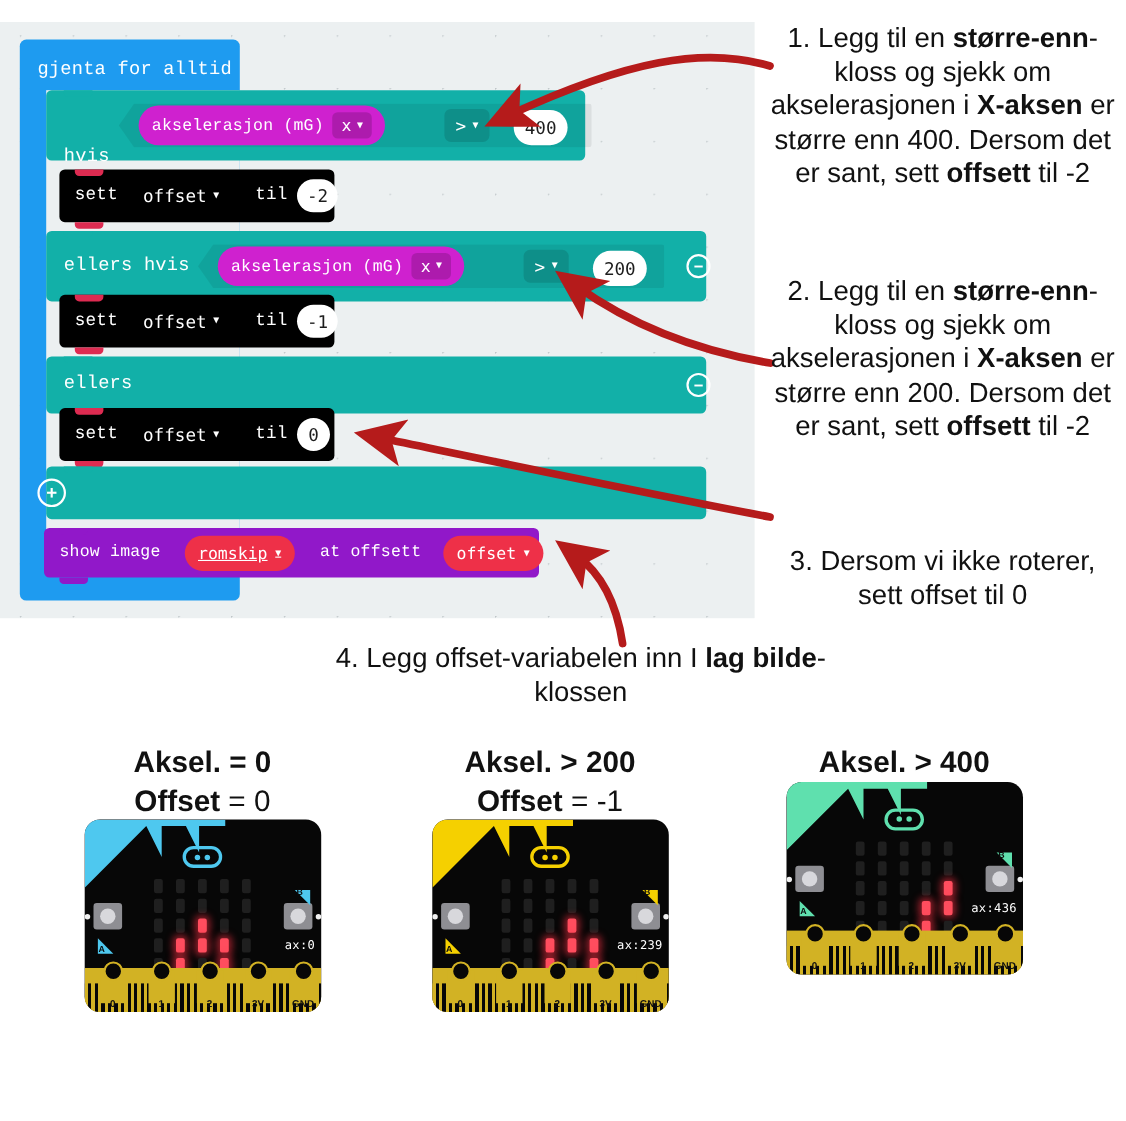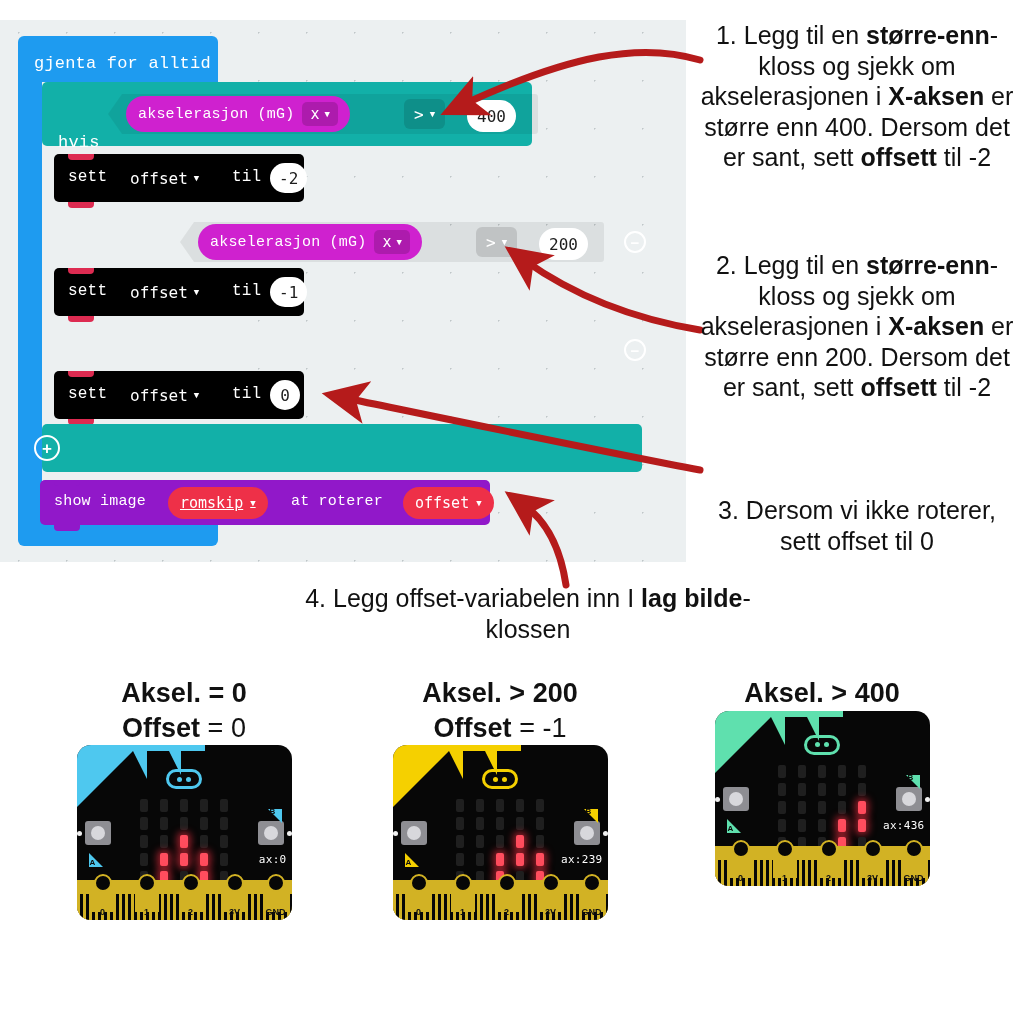--- a/index.html
+++ b/index.html
@@ -336,20 +336,23 @@
   <div class="red-block" style="left:54px;top:134px;width:250px;height:48px;">
     <span class="blk-text" style="position:absolute;left:14px;top:14px;">sett</span>
     <div class="var-chip" style="left:66px;top:9px;">
       <span>offset</span>
       <span class="caret">▼</span>
     </div>
     <span class="blk-text" style="position:absolute;left:178px;top:14px;">til</span>
     <div class="num-oval small" style="left:216px;top:9px;">-2</div>
   </div>
 
+  <div class="teal-row notch" style="left:42px;top:190px;width:600px;height:64px;">
+    <span class="blk-text" style="position:absolute;left:16px;top:22px;font-size:17px;">ellers hvis</span>
+  </div>
   <div style="position:absolute;left:180px;top:202px;width:424px;height:40px;background:rgba(0,0,0,0.07);
               clip-path:polygon(14px 0,100% 0,100% 100%,14px 100%,0 50%);border-radius:3px;"></div>
 
   <div class="magenta-rep" style="left:198px;top:204px;">
     <span class="blk-text" style="font-size:15px;">akselerasjon (mG)</span>
     <span class="dd-chip">
       <span>x</span>
       <span class="caret">▼</span>
     </span>
   </div>
@@ -368,20 +371,23 @@
   <div class="red-block" style="left:54px;top:248px;width:250px;height:48px;">
     <span class="blk-text" style="position:absolute;left:14px;top:14px;">sett</span>
     <div class="var-chip" style="left:66px;top:9px;">
       <span>offset</span>
       <span class="caret">▼</span>
     </div>
     <span class="blk-text" style="position:absolute;left:178px;top:14px;">til</span>
     <div class="num-oval small" style="left:216px;top:9px;">-1</div>
   </div>
 
+  <div class="teal-row notch" style="left:42px;top:304px;width:600px;height:52px;">
+    <span class="blk-text" style="position:absolute;left:16px;top:16px;font-size:17px;">ellers</span>
+  </div>
   <div class="circ-icon" style="left:624px;top:319px;">
     <span>−</span>
   </div>
 
   <div class="red-block" style="left:54px;top:351px;width:250px;height:48px;">
     <span class="blk-text" style="position:absolute;left:14px;top:14px;">sett</span>
     <div class="var-chip" style="left:66px;top:9px;">
       <span>offset</span>
       <span class="caret">▼</span>
     </div>
@@ -393,21 +399,21 @@
   <div class="circ-icon" style="left:34px;top:415px;width:26px;height:26px;font-size:17px;">
     <span>+</span>
   </div>
 
   <div id="showimage-block">
     <span class="blk-text" style="position:absolute;left:14px;top:13px;font-size:15px;">show image</span>
     <div class="pink-chip" style="left:128px;top:7px;text-decoration:underline;">
       <span>romskip</span>
       <span class="caret">▼</span>
     </div>
-    <span class="blk-text" style="position:absolute;left:251px;top:13px;font-size:15px;">at roterer</span>
+    <span class="blk-text" style="position:absolute;left:251px;top:13px;font-size:15px;">at offsett</span>
     <div class="pink-chip" style="left:363px;top:7px;">
       <span>offset</span>
       <span class="caret">▼</span>
     </div>
   </div>
 </div>
 
 <style>
   #showimage-block { width:450px; }
 </style>

